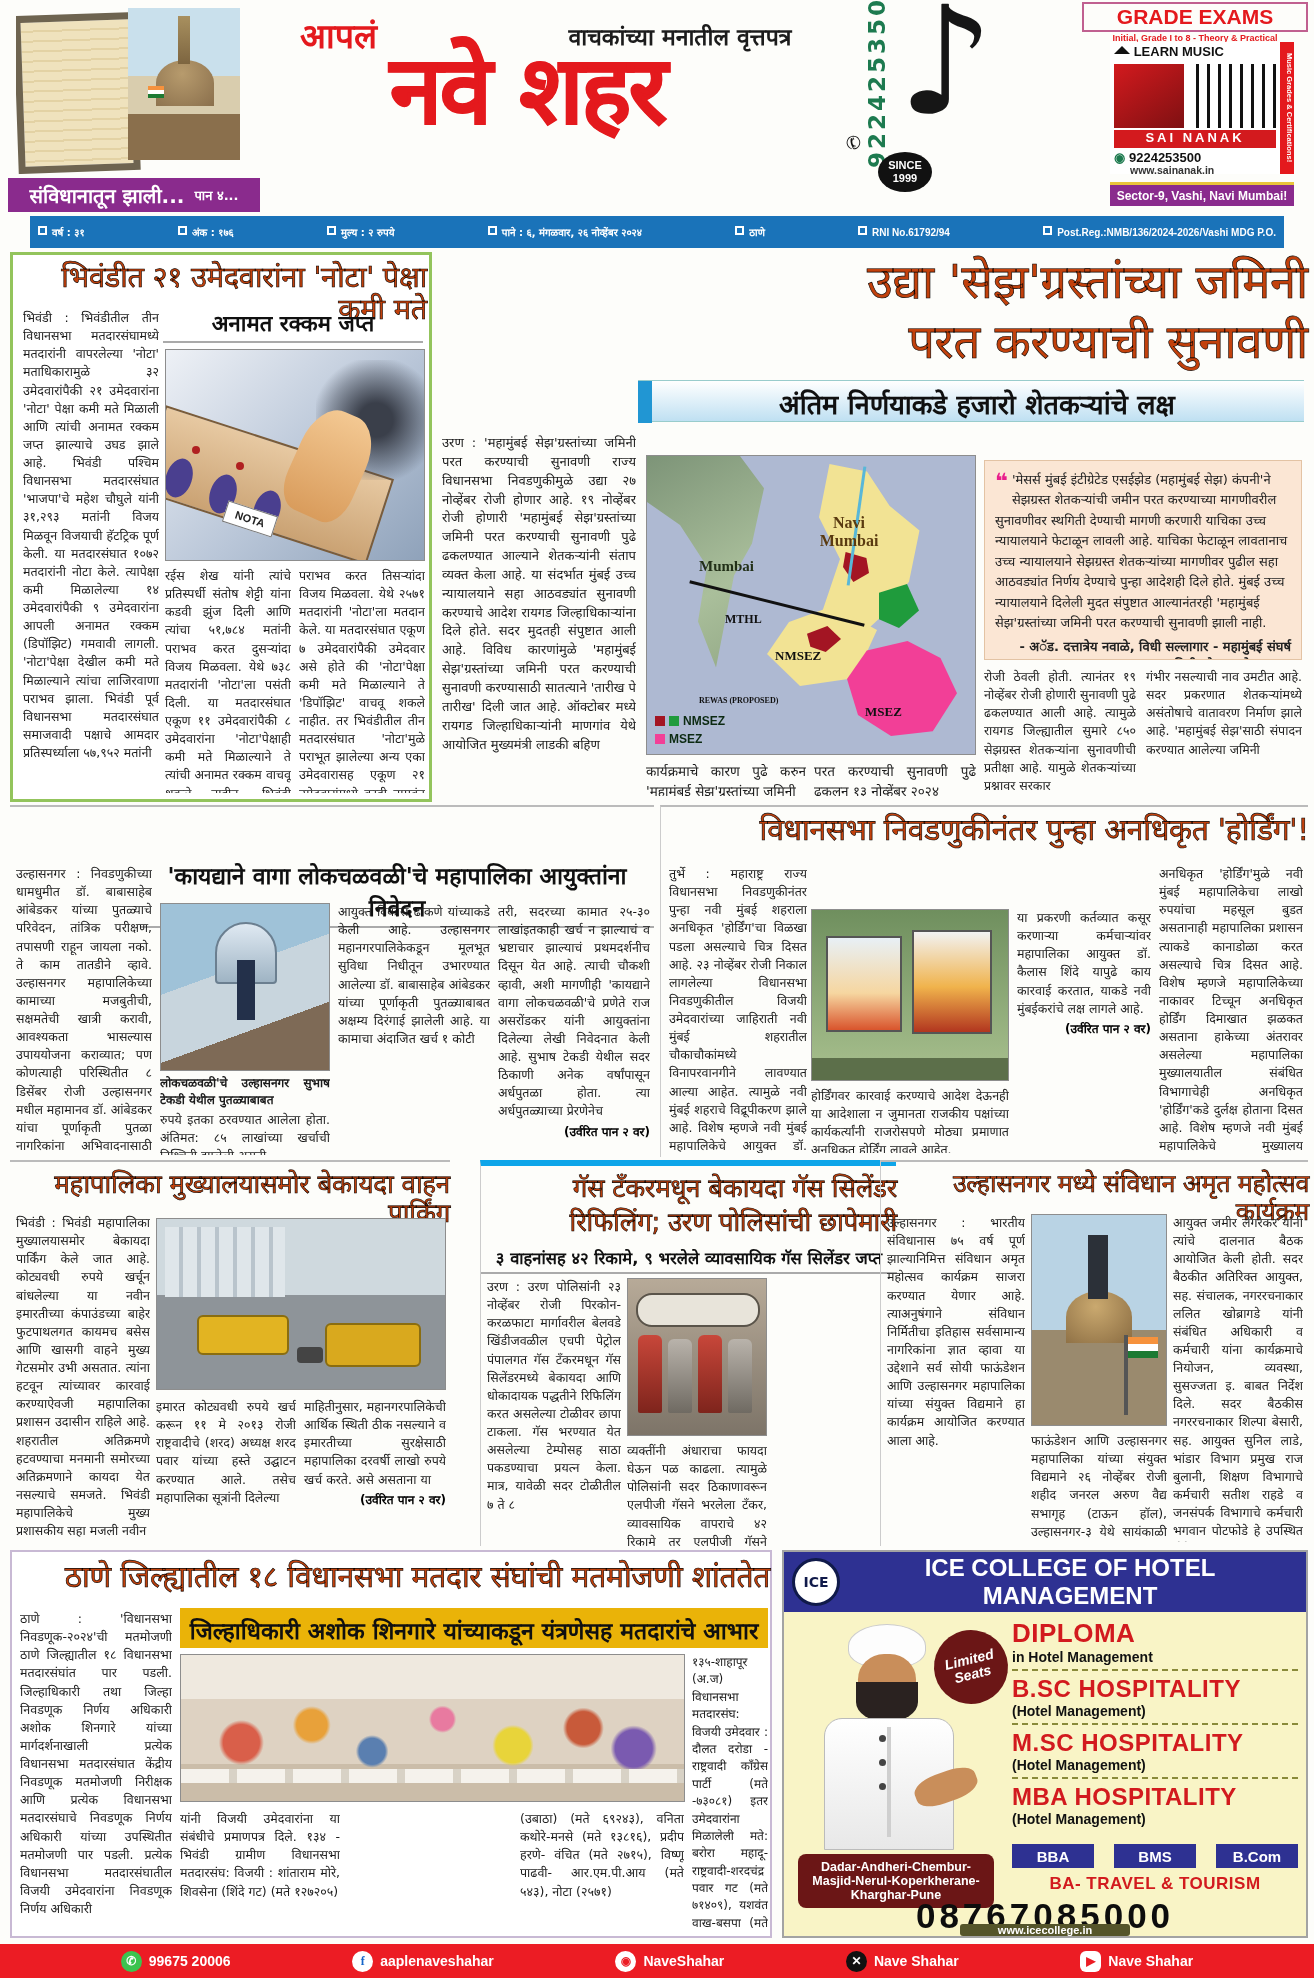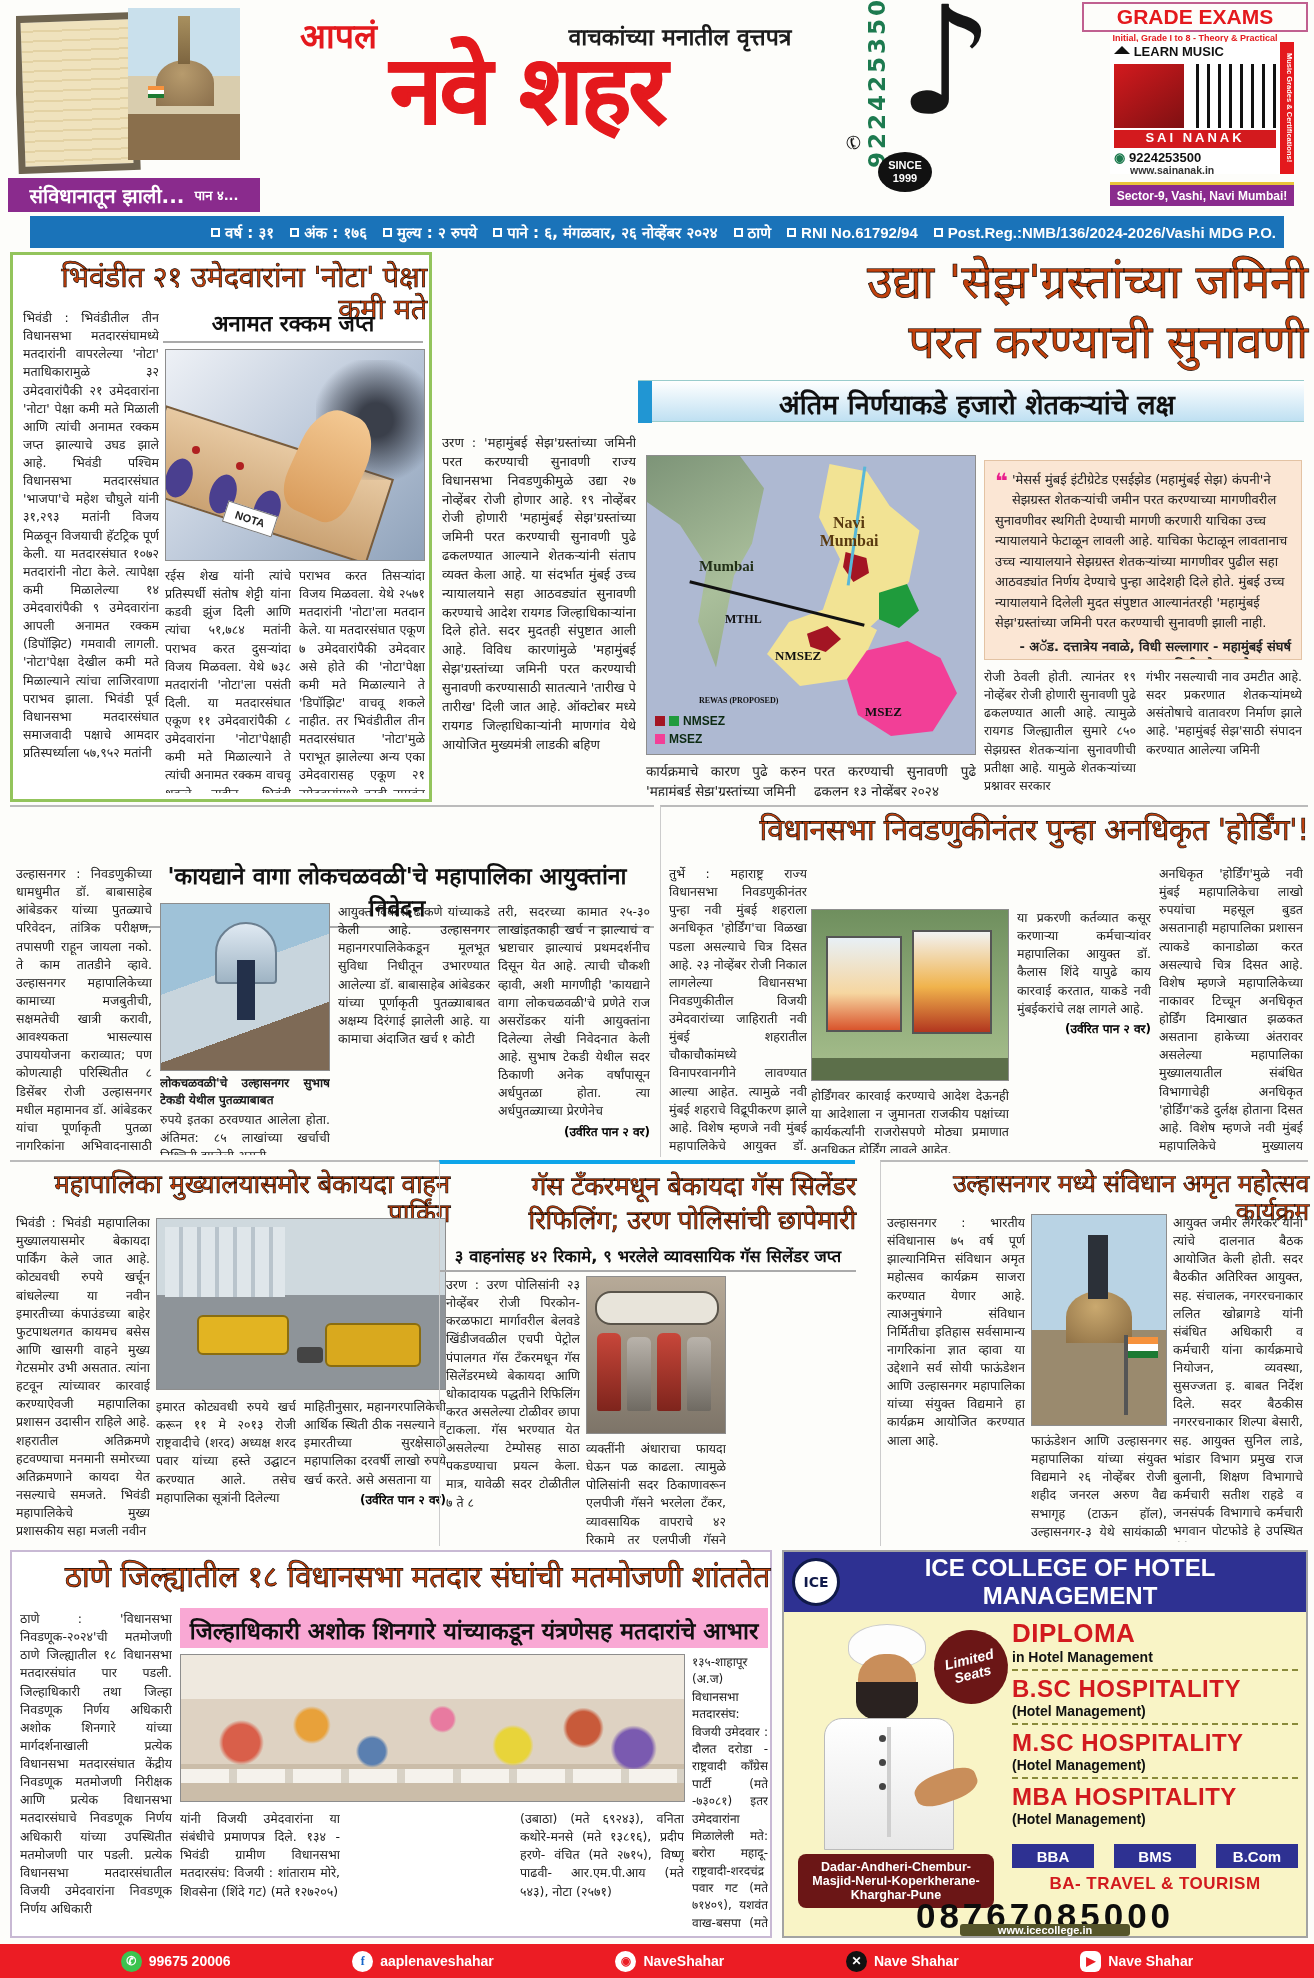--- a/index.html
+++ b/index.html
@@ -63,21 +63,21 @@
       <div class="abs" style="left:4px;top:2px;font-size:13px;font-weight:bold;color:#111"><span style="display:inline-block;width:0;height:0;border-left:8px solid transparent;border-right:8px solid transparent;border-bottom:8px solid #111;vertical-align:2px"></span> <span>LEARN MUSIC</span></div>
       <div class="abs" style="left:4px;top:22px;width:70px;height:64px;background:linear-gradient(145deg,#d31a1e,#7e1012)"></div>
       <div class="abs" style="left:78px;top:22px;width:88px;height:64px;background:repeating-linear-gradient(90deg,#fff 0 8px,#111 8px 11px)"></div>
       <div class="abs" style="left:4px;top:88px;width:162px;height:18px;background:#d31a1e;color:#fff;font-weight:bold;font-size:13px;text-align:center;letter-spacing:3px">SAI NANAK</div>
       <div class="abs" style="left:4px;top:108px;font-size:13px;font-weight:bold;color:#111"><span style="color:#1d7a4f">◉</span> <span>9224253500</span></div>
       <div class="abs" style="left:20px;top:122px;font-size:10.5px;font-weight:bold;color:#333">www.sainanak.in</div>
     </div>
     <div class="abs" style="left:28px;top:180px;width:184px;height:24px;background:#8a2b8d;border-top:3px solid #e8c43a;color:#fff;font-size:12px;font-weight:bold;display:flex;align-items:center;justify-content:center">Sector-9, Vashi, Navi Mumbai!</div>
   </div>
 
-  <div class="abs" style="left:30px;top:216px;width:1254px;height:32px;background:#1a73b9;color:#fff;display:flex;align-items:center;justify-content:flex-end;font-size:15px;font-weight:bold">
+  <div class="abs" style="left:30px;top:216px;width:1254px;height:32px;background:#1a73b9;color:#fff;display:flex;align-items:center;justify-content:space-between;font-size:10px;font-weight:bold">
     <span class="dl-item"><span class="sq"></span><span>वर्ष : ३१</span></span>
     <span class="dl-item"><span class="sq"></span><span>अंक : १७६</span></span>
     <span class="dl-item"><span class="sq"></span><span>मुल्य : २ रुपये</span></span>
     <span class="dl-item"><span class="sq"></span><span>पाने : ६, मंगळवार, २६ नोव्हेंबर २०२४</span></span>
     <span class="dl-item"><span class="sq"></span><span>ठाणे</span></span>
     <span class="dl-item en"><span class="sq"></span><span>RNI No.61792/94</span></span>
     <span class="dl-item en"><span class="sq"></span><span>Post.Reg.:NMB/136/2024-2026/Vashi MDG P.O.</span></span>
   </div>
 
   <div class="abs" style="left:10px;top:252px;width:422px;height:550px;border:3px solid #93c45c;background:#fff">
@@ -171,21 +171,21 @@
     <div class="photo" style="left:146px;top:56px;width:290px;height:172px;background:linear-gradient(#cfd9de 0 45%,#8e9499 45% 100%)">
       <div class="abs" style="left:8px;top:8px;width:120px;height:70px;background:repeating-linear-gradient(90deg,#dfe6ea 0 14px,#b9c4cc 14px 18px)"></div>
       <div class="abs" style="left:40px;top:96px;width:92px;height:40px;background:#e2b422;border-radius:6px;border:2px solid #8a6d10"></div>
       <div class="abs" style="left:168px;top:104px;width:96px;height:44px;background:#d9a91e;border-radius:6px;border:2px solid #8a6d10"></div>
       <div class="abs" style="left:140px;top:128px;width:26px;height:16px;background:#444;border-radius:4px"></div>
     </div>
     <div class="bodytext" style="left:146px;top:236px;width:140px;height:144px">इमारत कोट्यवधी रुपये खर्च करून ११ मे २०१३ रोजी राष्ट्रवादीचे (शरद) अध्यक्ष शरद पवार यांच्या हस्ते उद्घाटन करण्यात आले. तसेच महापालिका सूत्रांनी दिलेल्या</div>
     <div class="bodytext" style="left:294px;top:236px;width:142px;height:144px"><span>माहितीनुसार, महानगरपालिकेची आर्थिक स्थिती ठीक नसल्याने व इमारतीच्या सुरक्षेसाठी महापालिका दरवर्षी लाखो रुपये खर्च करते. असे असताना या</span><span class="cont">(उर्वरित पान २ वर)</span></div>
   </div>
 
-  <div class="abs" style="left:439px;top:1160px;width:416px;height:386px;border-top:4px solid #0ea5e9;border-left:1px solid #ccc">
+  <div class="abs" style="left:480px;top:1160px;width:416px;height:386px;border-top:6px solid #0ea5e9;border-left:1px solid #ccc">
     <div class="headline" style="left:0;top:8px;width:416px;font-size:26px">गॅस टँकरमधून बेकायदा गॅस सिलेंडर</div>
     <div class="headline" style="left:0;top:42px;width:416px;font-size:26px">रिफिलिंग; उरण पोलिसांची छापेमारी</div>
     <div class="subhead" style="left:0;top:80px;width:416px;font-size:16.5px;border-bottom:2px solid #aaa;padding-bottom:3px">३ वाहनांसह ४२ रिकामे, ९ भरलेले व्यावसायिक गॅस सिलेंडर जप्त</div>
     <div class="bodytext" style="left:6px;top:112px;width:134px;height:268px">उरण : उरण पोलिसांनी २३ नोव्हेंबर रोजी पिरकोन-करळफाटा मार्गावरील बेलवडे खिंडीजवळील एचपी पेट्रोल पंपालगत गॅस टँकरमधून गॅस सिलेंडरमध्ये बेकायदा आणि धोकादायक पद्धतीने रिफिलिंग करत असलेल्या टोळीवर छापा टाकला. गॅस भरण्यात येत असलेल्या टेम्पोसह साठा पकडण्याचा प्रयत्न केला. मात्र, यावेळी सदर टोळीतील ७ ते ८</div>
     <div class="photo" style="left:146px;top:112px;width:140px;height:158px;background:linear-gradient(#b7aa98,#7d7468)">
       <div class="abs" style="left:10px;top:56px;width:24px;height:78px;background:linear-gradient(#c8473a,#7e241c);border-radius:6px 6px 2px 2px"></div>
       <div class="abs" style="left:40px;top:60px;width:24px;height:74px;background:linear-gradient(#b9b3ab,#6f6a62);border-radius:6px 6px 2px 2px"></div>
       <div class="abs" style="left:70px;top:56px;width:24px;height:78px;background:linear-gradient(#c8473a,#7e241c);border-radius:6px 6px 2px 2px"></div>
       <div class="abs" style="left:100px;top:60px;width:24px;height:74px;background:linear-gradient(#b9b3ab,#6f6a62);border-radius:6px 6px 2px 2px"></div>
       <div class="abs" style="left:8px;top:14px;width:124px;height:34px;background:#e8e4da;border:2px solid #5a544a;border-radius:16px"></div>
@@ -207,21 +207,21 @@
           <div style="height:7px;background:#1d7a33"></div>
       </div>
     </div>
     <div class="bodytext" style="left:150px;top:270px;width:136px;height:110px">फाऊंडेशन आणि उल्हासनगर महापालिका यांच्या संयुक्त विद्यमाने २६ नोव्हेंबर रोजी शहीद जनरल अरुण वैद्य सभागृह (टाऊन हॉल), उल्हासनगर-३ येथे सायंकाळी ५ वाजता सदर कार्यक्रमाचे आयोजन करण्यात आले आहे.</div>
     <div class="bodytext" style="left:292px;top:52px;width:130px;height:328px">आयुक्त जमीर लेंगरेकर यांनी त्यांचे दालनात बैठक आयोजित केली होती. सदर बैठकीत अतिरिक्त आयुक्त, सह. संचालक, नगररचनाकार ललित खोब्रागडे यांनी संबंधित अधिकारी व कर्मचारी यांना कार्यक्रमाचे नियोजन, व्यवस्था, सुसज्जता इ. बाबत निर्देश दिले. सदर बैठकीस नगररचनाकार शिल्पा बेसारी, सह. आयुक्त सुनिल लाडे, भांडार विभाग प्रमुख राज बुलानी, शिक्षण विभागाचे कर्मचारी सतीश राहडे व जनसंपर्क विभागाचे कर्मचारी भगवान पोटफोडे हे उपस्थित होते.</div>
   </div>
 
   <div class="abs" style="left:10px;top:1550px;width:762px;height:388px;border:2px solid #c8b9d4;background:#fff">
     <div class="headline" style="left:0;top:8px;width:758px;font-size:30px">ठाणे जिल्ह्यातील १८ विधानसभा मतदार संघांची मतमोजणी शांततेत</div>
     <div class="bodytext" style="left:8px;top:58px;width:152px;height:318px">ठाणे : 'विधानसभा निवडणूक-२०२४'ची मतमोजणी ठाणे जिल्ह्यातील १८ विधानसभा मतदारसंघांत पार पडली. जिल्हाधिकारी तथा जिल्हा निवडणूक निर्णय अधिकारी अशोक शिनगारे यांच्या मार्गदर्शनाखाली प्रत्येक विधानसभा मतदारसंघात केंद्रीय निवडणूक मतमोजणी निरीक्षक आणि प्रत्येक विधानसभा मतदारसंघाचे निवडणूक निर्णय अधिकारी यांच्या उपस्थितीत मतमोजणी पार पडली. प्रत्येक विधानसभा मतदारसंघातील विजयी उमेदवारांना निवडणूक निर्णय अधिकारी</div>
-    <div class="abs" style="left:168px;top:56px;width:588px;height:40px;background:#f9a8d4">
+    <div class="abs" style="left:168px;top:56px;width:588px;height:40px;background:#eab308">
       <div class="subhead" style="left:0;top:6px;width:588px;font-size:23px">जिल्हाधिकारी अशोक शिनगारे यांच्याकडून यंत्रणेसह मतदारांचे आभार</div>
     </div>
     <div class="photo" style="left:168px;top:102px;width:505px;height:148px;background:
       radial-gradient(circle at 12% 60%, #d95f4a 0 4%, transparent 5%),
       radial-gradient(circle at 26% 48%, #e8a13a 0 4%, transparent 5%),
       radial-gradient(circle at 38% 66%, #5a7fb0 0 4%, transparent 5%),
       radial-gradient(circle at 52% 44%, #e87aa0 0 4%, transparent 5%),
       radial-gradient(circle at 66% 62%, #e8d43a 0 5%, transparent 6%),
       radial-gradient(circle at 80% 50%, #c85a3a 0 4%, transparent 5%),
       radial-gradient(circle at 90% 64%, #7a5ab0 0 4%, transparent 5%),

